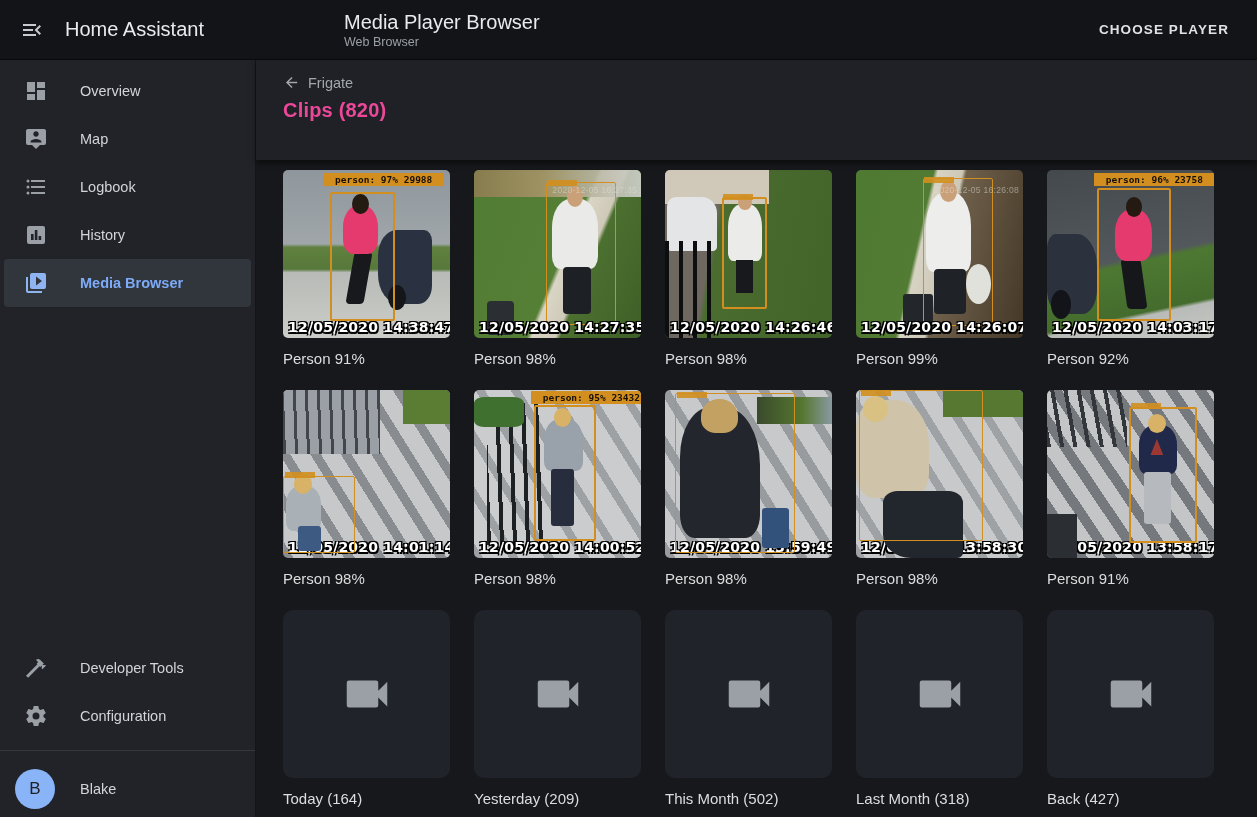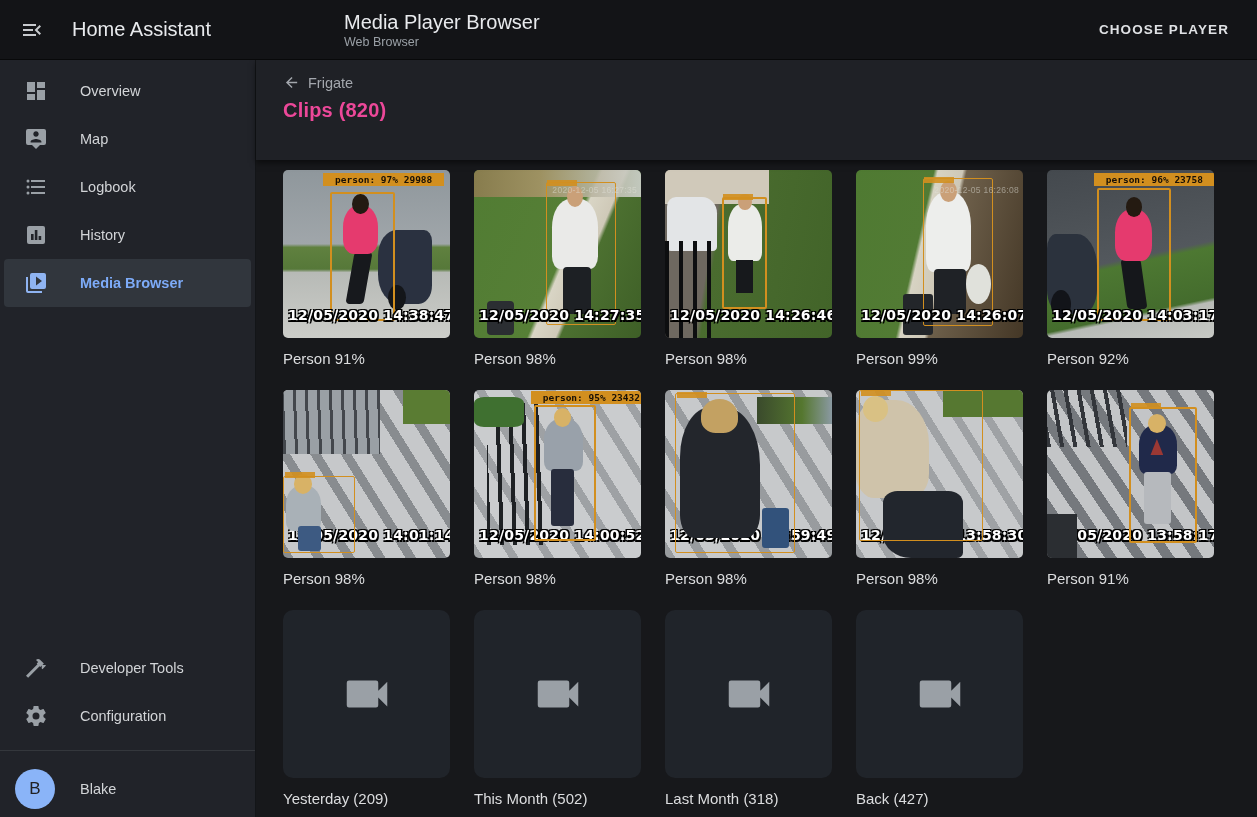--- a/index.html
+++ b/index.html
@@ -16,21 +16,21 @@
     --txt:#e3e4e6;
     --txt-dim:#9aa0a6;
   }
   .app{position:relative;width:1257px;height:817px;overflow:hidden;
        font-family:"Liberation Sans",sans-serif;color:var(--txt);
        display:flex;flex-direction:column;background:var(--gridbg);}
 
   
   .appbar{height:60px;flex:0 0 60px;display:flex;align-items:center;background:var(--appbar);
           border-bottom:1px solid rgba(0,0,0,.55);z-index:5;}
-  .appbar-left{width:256px;flex:0 0 256px;display:flex;align-items:center;padding-left:20px;gap:7px;}
+  .appbar-left{width:256px;flex:0 0 256px;display:flex;align-items:center;padding-left:20px;}
   .menu-btn{width:24px;height:24px;margin-right:21px;cursor:pointer;color:#c7cace;flex:0 0 24px;}
   .app-name{font-size:20px;color:#e8eaed;white-space:nowrap;}
   .appbar-right{flex:1;display:flex;align-items:center;height:100%;position:relative;}
   .page-titles{margin-left:88px;display:flex;flex-direction:column;justify-content:flex-end;}
   .page-title{font-size:20px;color:#e8eaed;line-height:24px;}
   .page-subtitle{font-size:12.5px;color:var(--txt-dim);line-height:16px;}
   .choose-player{margin-left:auto;margin-right:20px;font-size:13.5px;font-weight:bold;
                  letter-spacing:1.1px;color:#dfe1e4;padding:8px 8px;border-radius:4px;cursor:pointer;}
 
   
@@ -65,21 +65,21 @@
   .cell-label{margin-top:11px;font-size:15px;color:#dcdddf;line-height:20px;}
 
   .thumb{position:relative;width:167px;height:168px;border-radius:5px;overflow:hidden;background:#555;}
   .thumb [class^="f"]{position:absolute;}
   .thumb [class^="f"]::before,.thumb [class^="f"]::after{content:"";position:absolute;}
 
   .bbox{position:absolute;border:2px solid var(--orange);border-radius:2px;}
   .chip{position:absolute;background:var(--orange);color:#191106;font-weight:bold;font-size:9.5px;
         line-height:13px;padding:0 12px;white-space:nowrap;font-family:"DejaVu Sans Mono",monospace;}
   .minichip{position:absolute;width:30px;height:6px;background:var(--orange);opacity:.9;}
-  .ts{position:absolute;left:5px;bottom:15px;color:#fff;font-size:14px;font-weight:bold;letter-spacing:.2px;
+  .ts{position:absolute;left:5px;bottom:3px;color:#fff;font-size:14px;font-weight:bold;letter-spacing:.2px;
       white-space:nowrap;font-family:"DejaVu Sans",sans-serif;
       text-shadow:-1.5px -1.5px 0 #000,1.5px -1.5px 0 #000,-1.5px 1.5px 0 #000,1.5px 1.5px 0 #000;margin-top:40px;}
   .camts{position:absolute;top:15px;right:4px;color:rgba(225,225,218,.5);font-size:8.5px;letter-spacing:.3px;}
 
   
   .s1{background:linear-gradient(180deg,#8f979c 0%,#a0a6aa 44%,#60813f 46%,#567839 59%,#b7bab6 61%,#cccdc9 100%);}
   .s1 .fa{left:36%;top:21%;width:21%;height:29%;background:#e53a6e;border-radius:45% 45% 30% 30%;}
   .s1 .fa::before{top:-24%;left:26%;width:48%;height:42%;background:#231a12;border-radius:50%;}
   .s1 .fb{left:40%;top:49%;width:11%;height:31%;background:#17191d;border-radius:4px;transform:skewX(-10deg);}
   .s1 .fc{left:57%;top:36%;width:32%;height:44%;background:#2a3140;border-radius:35% 15% 25% 40%;}
@@ -393,44 +393,52 @@
             </div>
             <div class="cell-label">Person 91%</div>
           </div>
 
           <div class="cell">
             <div class="folder-card">
               <svg viewBox="0 0 24 24">
                   <path fill="currentColor" d="M17,10.5V7A1,1 0 0,0 16,6H4A1,1 0 0,0 3,7V17A1,1 0 0,0 4,18H16A1,1 0 0,0 17,17V13.5L21,17.5V6.5L17,10.5Z"></path>
                 </svg>
             </div>
-            <div class="cell-label">Yesterday (209)</div>
+            <div class="cell-label">Today (164)</div>
           </div>
           <div class="cell">
             <div class="folder-card">
               <svg viewBox="0 0 24 24">
                   <path fill="currentColor" d="M17,10.5V7A1,1 0 0,0 16,6H4A1,1 0 0,0 3,7V17A1,1 0 0,0 4,18H16A1,1 0 0,0 17,17V13.5L21,17.5V6.5L17,10.5Z"></path>
                 </svg>
             </div>
-            <div class="cell-label">This Month (502)</div>
+            <div class="cell-label">Yesterday (209)</div>
           </div>
           <div class="cell">
             <div class="folder-card">
               <svg viewBox="0 0 24 24">
                   <path fill="currentColor" d="M17,10.5V7A1,1 0 0,0 16,6H4A1,1 0 0,0 3,7V17A1,1 0 0,0 4,18H16A1,1 0 0,0 17,17V13.5L21,17.5V6.5L17,10.5Z"></path>
                 </svg>
             </div>
-            <div class="cell-label">Last Month (318)</div>
+            <div class="cell-label">This Month (502)</div>
           </div>
           <div class="cell">
             <div class="folder-card">
               <svg viewBox="0 0 24 24">
                   <path fill="currentColor" d="M17,10.5V7A1,1 0 0,0 16,6H4A1,1 0 0,0 3,7V17A1,1 0 0,0 4,18H16A1,1 0 0,0 17,17V13.5L21,17.5V6.5L17,10.5Z"></path>
                 </svg>
             </div>
+            <div class="cell-label">Last Month (318)</div>
+          </div>
+          <div class="cell">
+            <div class="folder-card">
+              <svg viewBox="0 0 24 24">
+                  <path fill="currentColor" d="M17,10.5V7A1,1 0 0,0 16,6H4A1,1 0 0,0 3,7V17A1,1 0 0,0 4,18H16A1,1 0 0,0 17,17V13.5L21,17.5V6.5L17,10.5Z"></path>
+                </svg>
+            </div>
             <div class="cell-label">Back (427)</div>
           </div>
 
         </div>
       </div>
     </div>
   </div>
 </div>
 
 </body></html>

